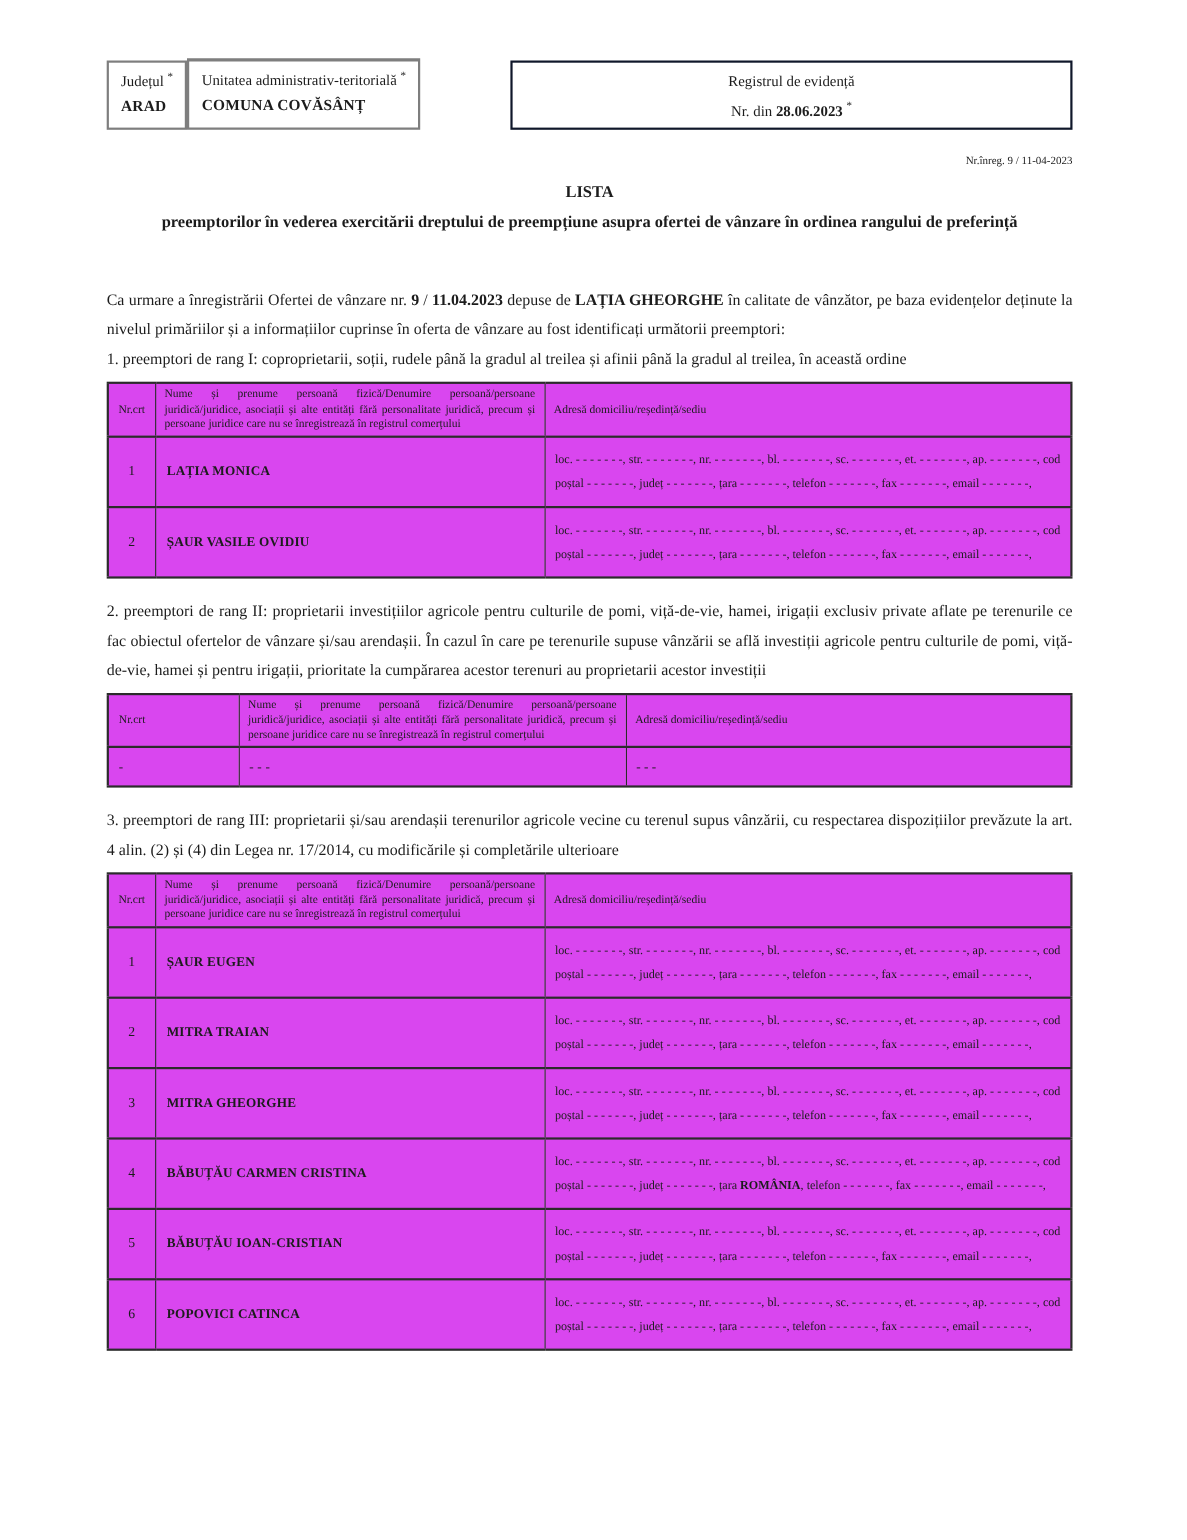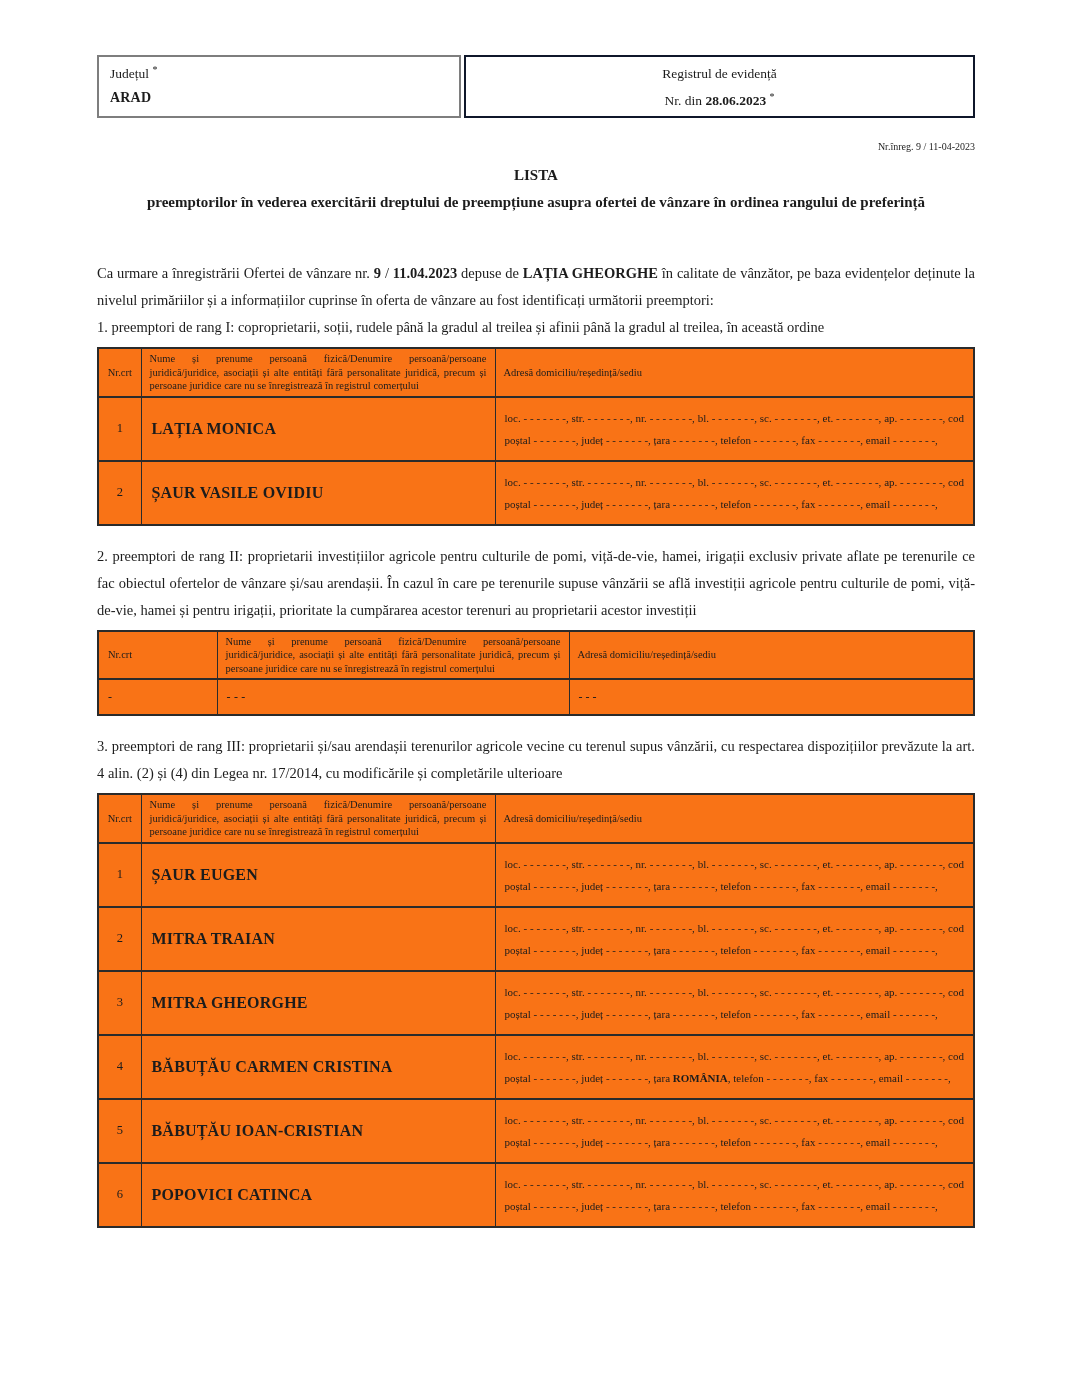--- a/index.html
+++ b/index.html
@@ -7,21 +7,21 @@
     width: 1079px; height: 1400px;
     background: #ffffff;
     color: #1c1c1c;
     font-family: "Liberation Serif", serif;
     overflow: hidden;
   }
   .page { box-sizing: border-box; width: 1079px; padding: 55px 104px 0 97px; }
 
   
   .hdr { display: flex; gap: 3px; }
-  .hdr-left { width: 364px; display: flex; flex-direction: column; }
+  .hdr-left { width: 364px; display: flex; flex-direction: row; }
   .hdr-cell {
     border: 2px solid #7e7e7e;
     padding: 4px 11px 6px 11px;
     box-sizing: border-box;
     background: #fff;
   }
   .hdr-cell + .hdr-cell { margin-top: -2px; border-top-width: 3px; }
   .hdr-label { font-size: 13.5px; line-height: 25px; }
   .hdr-value { font-size: 14px; font-weight: bold; line-height: 24px; letter-spacing: 0.2px; }
   .star { font-size: 10px; vertical-align: super; line-height: 0; }
@@ -45,31 +45,31 @@
   b.inline { font-weight: bold; }
 
   
   table { border-collapse: collapse; table-layout: fixed; width: 100%; margin-top: 6px; }
   table { border: 2px solid #2b2b2b; }
   td {
     border: 1px solid #2b2b2b;
     border-top-width: 2px; border-bottom-width: 2px;
     vertical-align: middle;
     box-sizing: border-box;
-    background: #f97316;
+    background: #d946ef;
   }
   .th-cell { font-size: 10.5px; line-height: 13.5px; padding: 3px 8px; }
   .th-num  { text-align: center; padding: 3px 2px; }
   .th-name { text-align: justify; }
   .th-addr { text-align: left; }
   tr.hdr-row { height: 44px; }
   tr.data-row { height: 64px; }
   tr.data-row-slim { height: 36px; }
   .td-num  { text-align: center; font-size: 12.5px; padding: 2px; }
-  .td-name { font-weight: bold; font-size: 16px; padding: 2px 10px; letter-spacing: 0.2px; }
+  .td-name { font-weight: bold; font-size: 12px; padding: 2px 10px; letter-spacing: 0.2px; }
   .td-addr { font-size: 11px; line-height: 22px; text-align: justify; padding: 3px 9px; }
   .t2 .td-num, .t2 .td-name, .t2 .td-addr { font-weight: normal; font-size: 12px; text-align: left; padding: 2px 9px; }
   .t2 .th-num { text-align: left; padding: 3px 9px; }
 
   
   .t13 col.c-num  { width: 43px; }
   .t13 col.c-name { width: 354px; }
   
   .t2 col.c-num  { width: 119px; }
   .t2 col.c-name { width: 352px; }
@@ -77,20 +77,24 @@
 </head>
 <body>
 
 <div class="page">
 
   <div class="hdr">
     <div class="hdr-left">
       <div class="hdr-cell">
         <div class="hdr-label"><span>Județul</span> <sup class="star">*</sup></div>
         <div class="hdr-value">ARAD</div>
+      </div>
+      <div class="hdr-cell">
+        <div class="hdr-label"><span>Unitatea administrativ-teritorială</span> <sup class="star">*</sup></div>
+        <div class="hdr-value">COMUNA COVĂSÂNȚ</div>
       </div>
     </div>
     <div class="hdr-right">
       <div>Registrul de evidență</div>
       <div><span>Nr. din </span><b class="inline">28.06.2023</b> <sup class="star">*</sup></div>
     </div>
   </div>
 
   <div class="regline">Nr.înreg. 9 / 11-04-2023</div>
 

